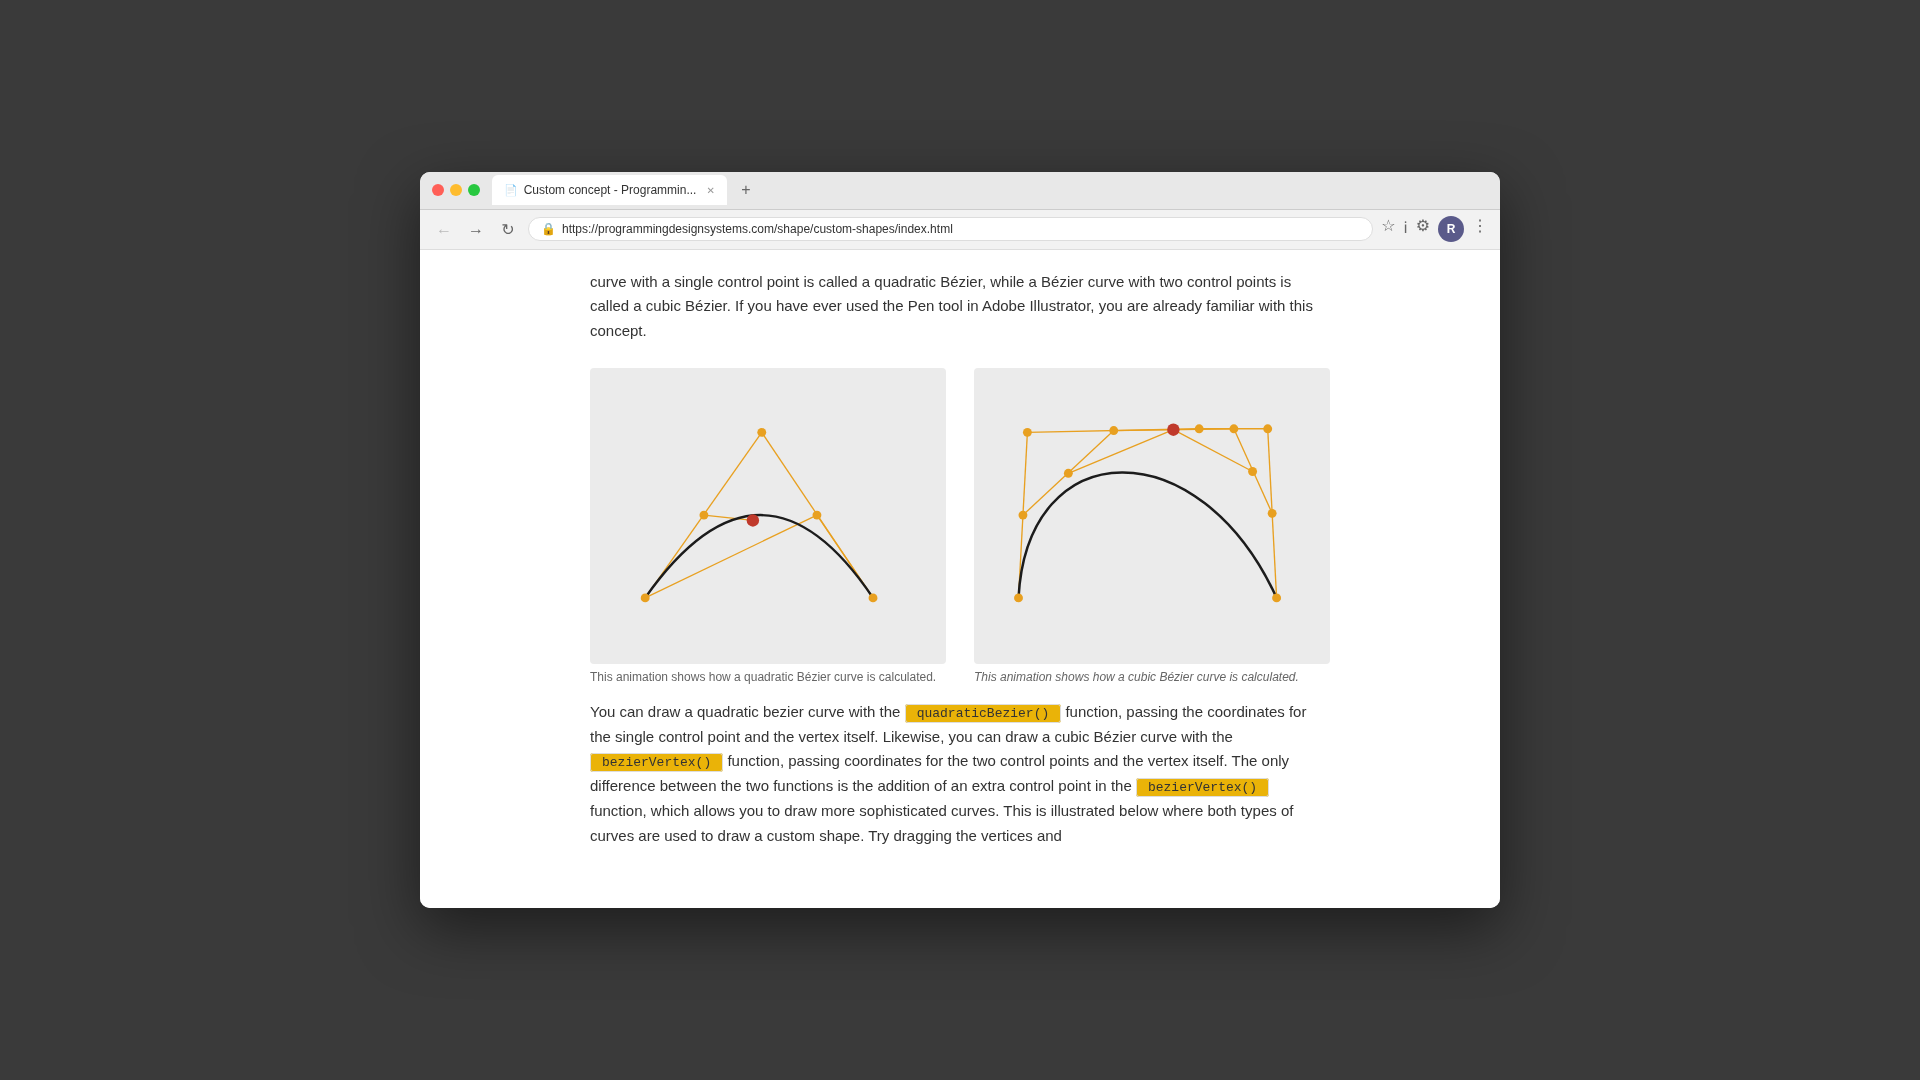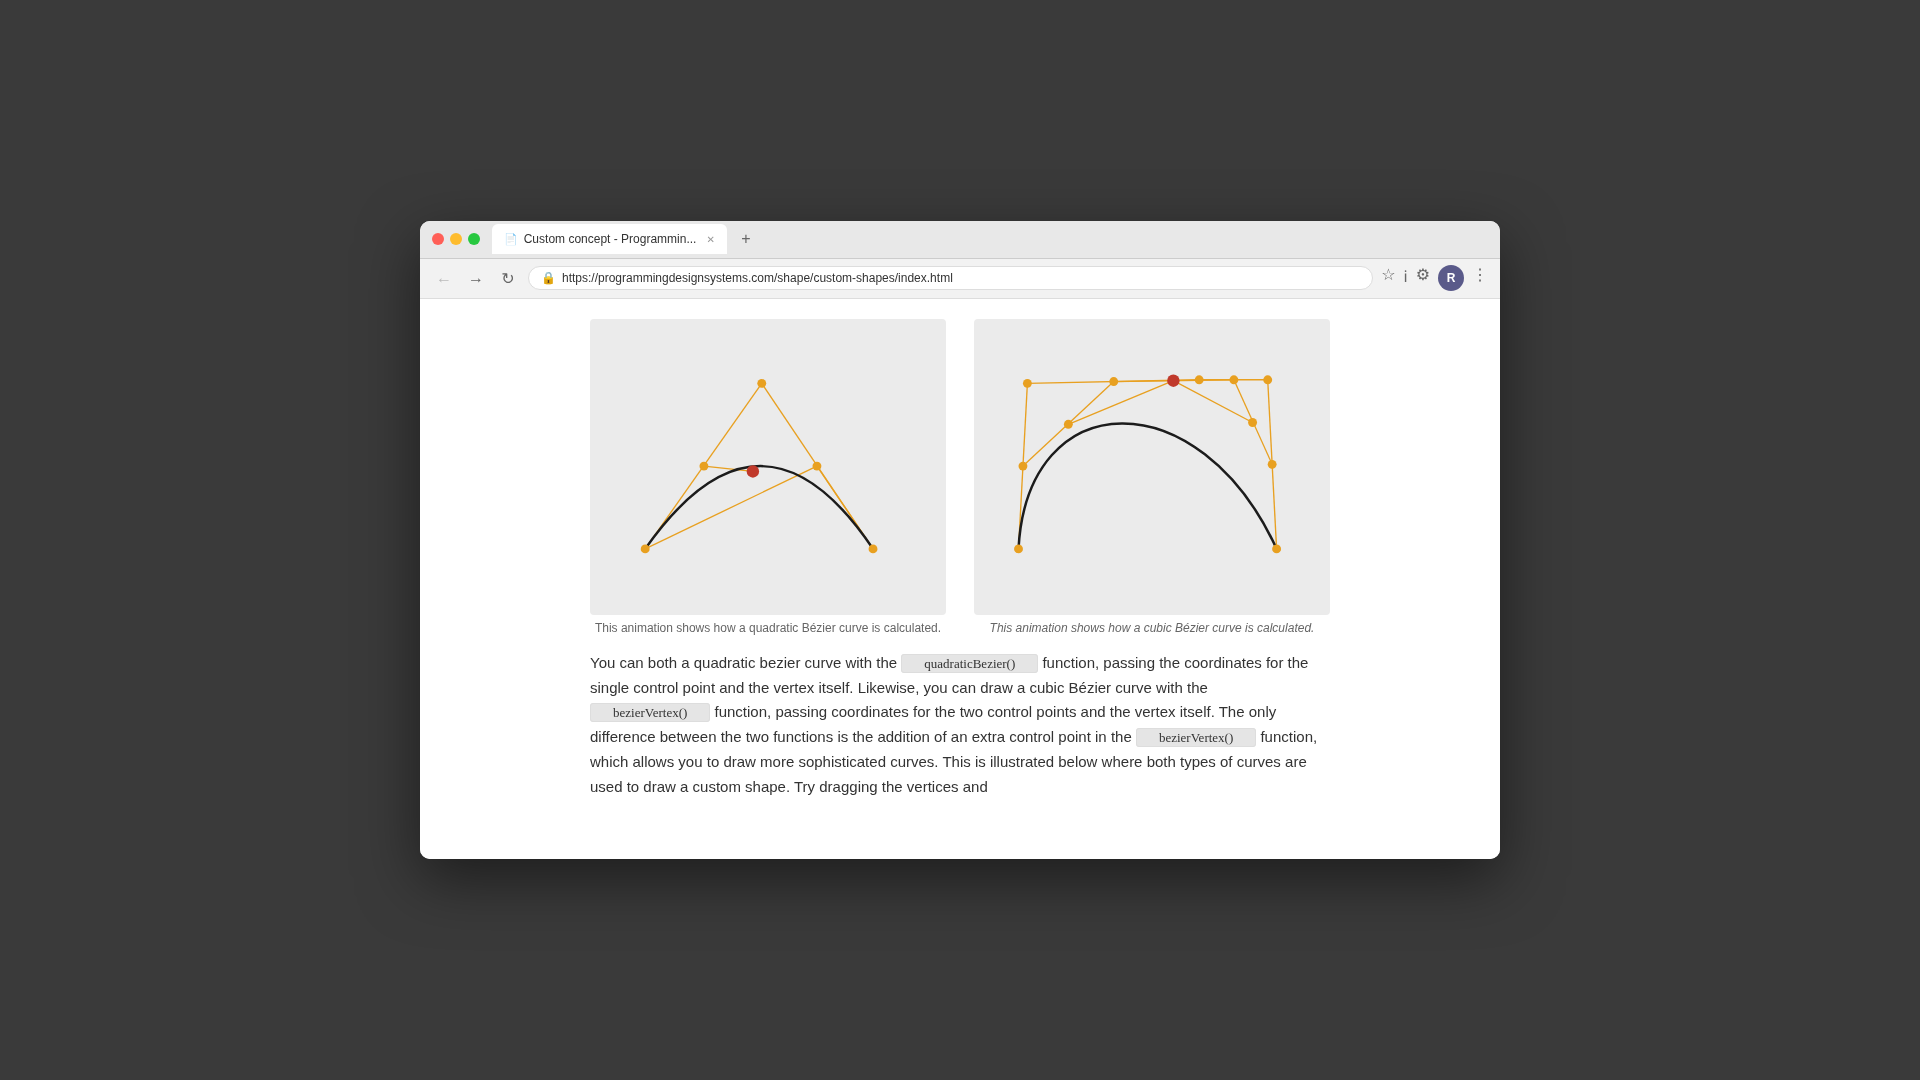--- a/index.html
+++ b/index.html
@@ -127,21 +127,20 @@
       font-size: 15px;
       line-height: 1.65;
       color: #333;
       margin-bottom: 24px;
     }
     
     .diagrams-row {
       display: flex;
       gap: 28px;
       margin-bottom: 16px;
-      text-align: center;
     }
     .diagram-box {
       flex: 1;
       background: #ebebeb;
       border-radius: 4px;
       height: 296px;
       position: relative;
       overflow: hidden;
     }
     .diagram-caption {
@@ -149,25 +148,25 @@
       color: #666;
       margin-top: 6px;
     }
     
     .body-text {
       font-size: 15px;
       line-height: 1.65;
       color: #333;
     }
     .inline-code {
-      background: #e5e5e5;
+      background: #eab308;
       border: 1px solid #ddd;
       border-radius: 3px;
-      padding: 1px 22px;
-      font-family: Liberation Serif, serif;
+      padding: 1px 11px;
+      font-family: Liberation Mono, monospace;
       font-size: 13px;
       color: #333;
     }
     
     svg {
       width: 100%;
       height: 100%;
     }
   </style>
 </head>
@@ -206,20 +205,21 @@
       <div class="profile-avatar">
         <span>R</span>
       </div>
       <span>⋮</span>
     </div>
   </div>
 
   <div class="page-content">
     <div class="content-inner">
 
+      <p class="intro-text">curve with a single control point is called a quadratic Bézier, while a Bézier curve with two control points is called a cubic Bézier. If you have ever used the Pen tool in Adobe Illustrator, you are already familiar with this concept.</p>
 
       <div class="diagrams-row">
 
         <div style="flex:1;">
           <div class="diagram-box">
 
             <svg viewBox="0 0 400 296" xmlns="http://www.w3.org/2000/svg" style="position:absolute;top:0;left:0;width:100%;height:100%;">
               <rect width="400" height="296" fill="#ebebeb"></rect>
 
               <line x1="62" y1="240" x2="193" y2="54" stroke="#e8a020" stroke-width="1.5"></line>
@@ -281,21 +281,21 @@
               <circle cx="313" cy="98" r="5" fill="#e8a020"></circle>
 
               <circle cx="224" cy="51" r="7" fill="#c0392b"></circle>
             </svg>
           </div>
           <p class="diagram-caption">This animation shows how a cubic Bézier curve is calculated.</p>
         </div>
       </div>
 
       <p class="body-text">
-        <span>You can both a quadratic bezier curve with the</span>
+        <span>You can draw a quadratic bezier curve with the</span>
         <code class="inline-code">quadraticBezier()</code>
         <span>function, passing the coordinates for the single control point and the vertex itself. Likewise, you can draw a cubic Bézier curve with the</span>
         <code class="inline-code">bezierVertex()</code>
         <span>function, passing coordinates for the two control points and the vertex itself. The only difference between the two functions is the addition of an extra control point in the</span>
         <code class="inline-code">bezierVertex()</code>
         <span>function, which allows you to draw more sophisticated curves. This is illustrated below where both types of curves are used to draw a custom shape. Try dragging the vertices and</span>
       </p>
 
     </div>
   </div>

